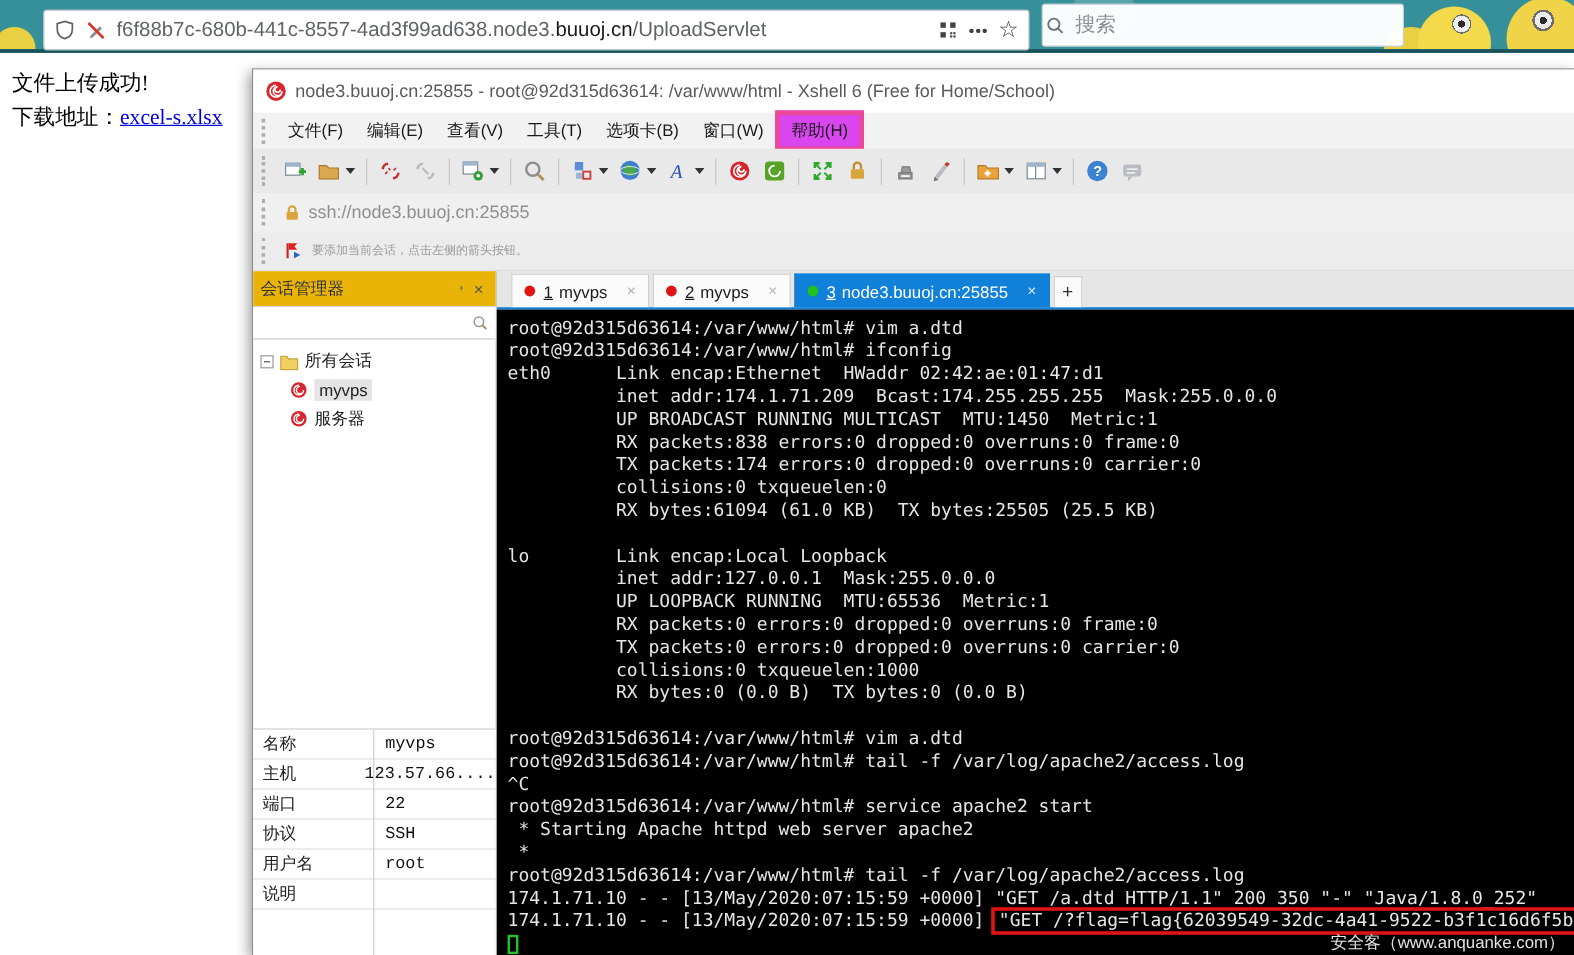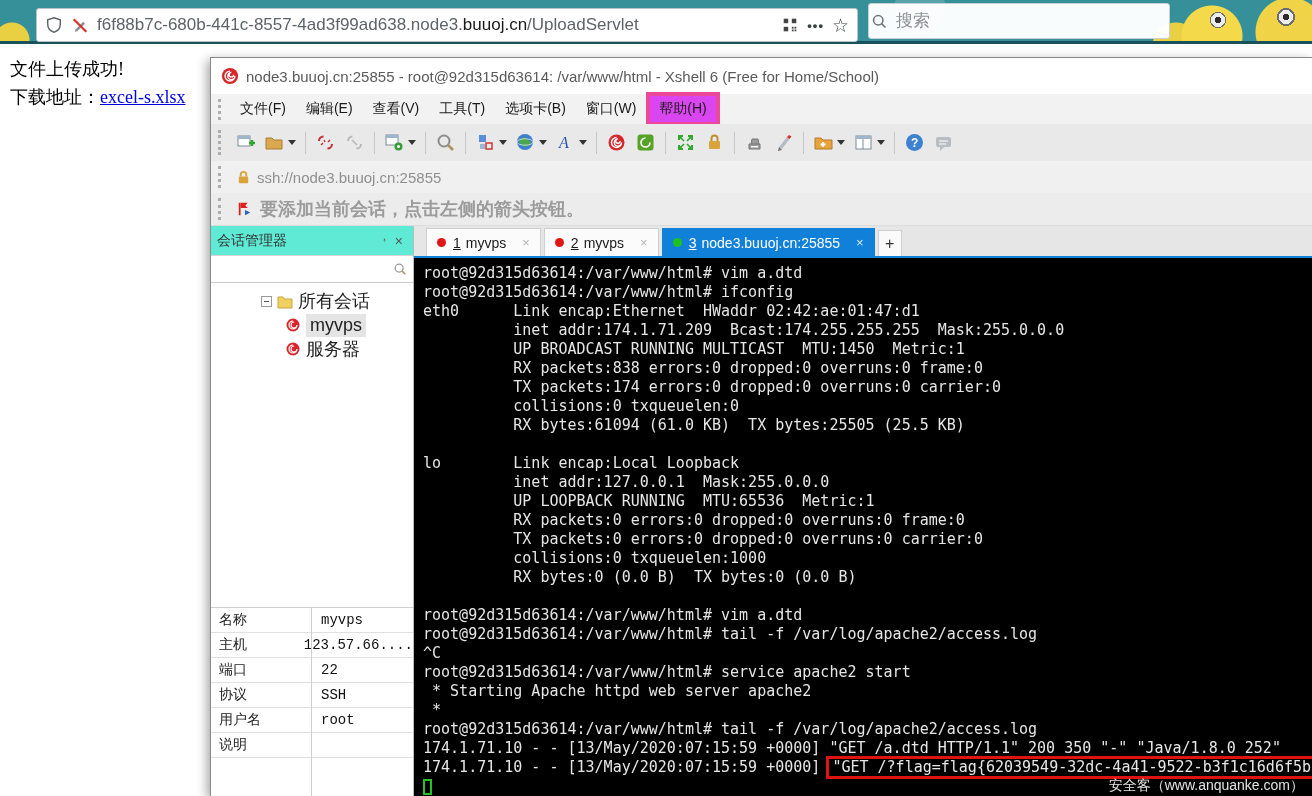--- a/index.html
+++ b/index.html
@@ -64,33 +64,33 @@
 
   .toolbar{ height:37px; background:#e9e9e9; display:flex; align-items:center; padding-left:4px; gap:2px; flex:0 0 auto; }
   .tbtn{ height:30px; display:inline-flex; align-items:center; padding:0 3px; gap:1px; }
   .tbtn svg{ width:21px; height:21px; }
   .caret{ width:0; height:0; border-left:4px solid transparent; border-right:4px solid transparent; border-top:5px solid #333; margin-left:2px; }
   .vsep{ width:1px; height:22px; background:#c6c6c6; margin:0 4px; }
 
   .sshbar{ height:32px; background:#f0f0f0; display:flex; align-items:center; padding-left:4px; gap:6px; flex:0 0 auto; }
   .sshbar .ssht{ font-size:15px; color:#8f8f8f; }
   .hintbar{ height:33px; background:#ececec; display:flex; align-items:center; padding-left:4px; gap:7px; flex:0 0 auto; border-bottom:1px solid #dcdcdc; }
-  .hintbar .hint{ font-size:18px; color:#9b9b9b;font-weight:bold; }
+  .hintbar .hint{ font-size:10px; color:#9b9b9b; }
 
   .mainarea{ flex:1; display:flex; min-height:0; }
 
   
   .panel{ width:203px; flex:0 0 auto; background:#fff; border-right:1px solid #bcbcbc;
           display:flex; flex-direction:column; position:relative; }
-  .panel-h{ height:30px; background:#5eead4; border-bottom:1px solid #d5d5d5; display:flex; align-items:center; padding:0 6px; flex:0 0 auto; }
+  .panel-h{ height:30px; background:#eab308; border-bottom:1px solid #d5d5d5; display:flex; align-items:center; padding:0 6px; flex:0 0 auto; }
   .panel-h .pt{ flex:1; font-size:14px; color:#333; }
   .panel-h .pbtn{ color:#555; font-size:14px; padding:0 4px; }
   .psearch{ height:27px; border-bottom:1px solid #ccc; display:flex; align-items:center; padding:0 6px; flex:0 0 auto; background:#fff; }
   .psearch input{ flex:1; border:none; outline:none; font-size:13px; font-family:"Liberation Sans", sans-serif; }
-  .tree{ flex:1; padding-top:6px; font-size:18px; color:#222; overflow:hidden;padding-left:44px; }
+  .tree{ flex:1; padding-top:6px; font-size:14px; color:#222; overflow:hidden; }
   .trow{ height:24px; display:flex; align-items:center; gap:5px; padding-left:6px; white-space:nowrap; }
   .trow.indent{ padding-left:30px; }
   .trow.sel .tlabel{ background:#e4e4e4; padding:1px 4px; }
   .expander{ width:11px; height:11px; border:1px solid #9a9a9a; background:#fff; position:relative; flex:0 0 auto; }
   .expander::after{ content:""; position:absolute; left:2px; right:2px; top:4px; height:1px; background:#555; }
   .mini{ width:16px; height:16px; flex:0 0 auto; }
 
   .props{ position:absolute; left:0; right:0; bottom:0; height:189px; border-top:1px solid #cfcfcf; background:#fff;font-family:Liberation Mono, monospace; }
   .props .vline{ position:absolute; left:100px; top:0; bottom:0; width:1px; background:#cfcfcf; }
   .prow{ height:25px; border-bottom:1px solid #e0e0e0; display:flex; align-items:center; font-size:14px; }

